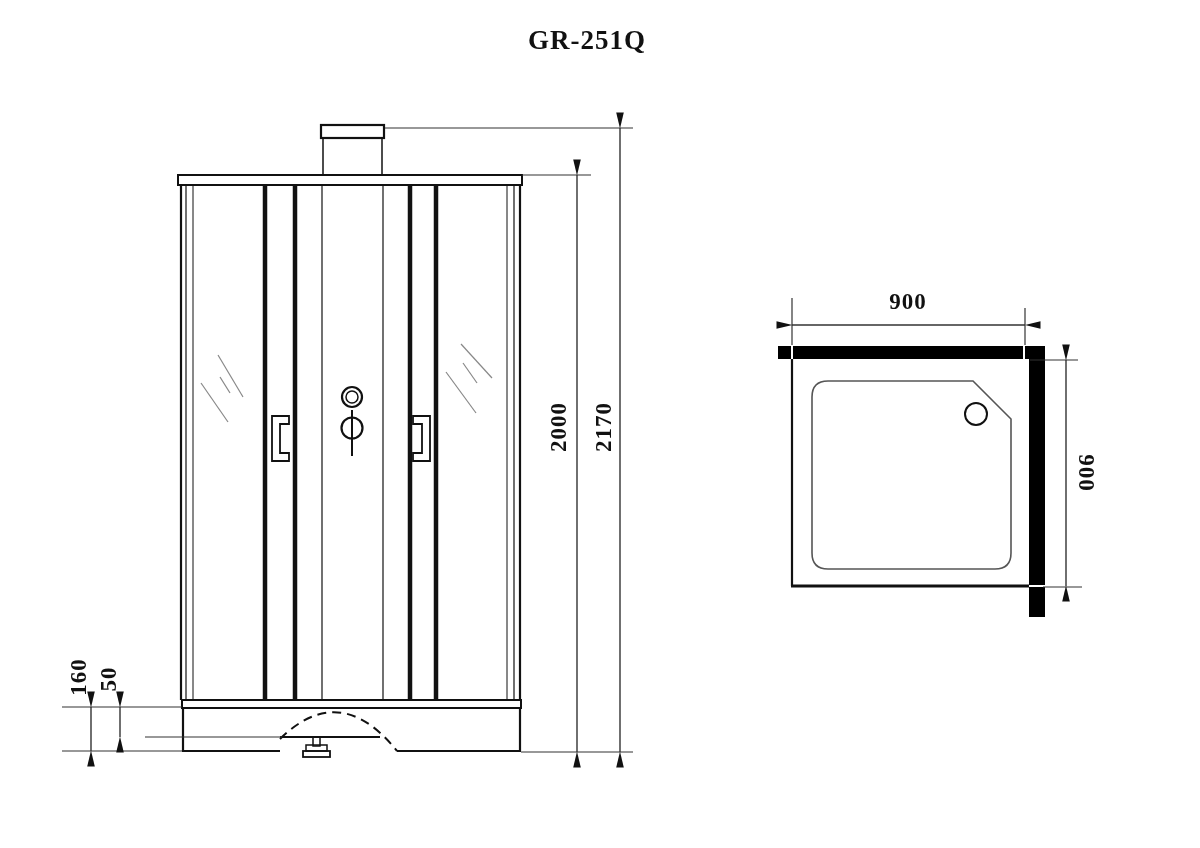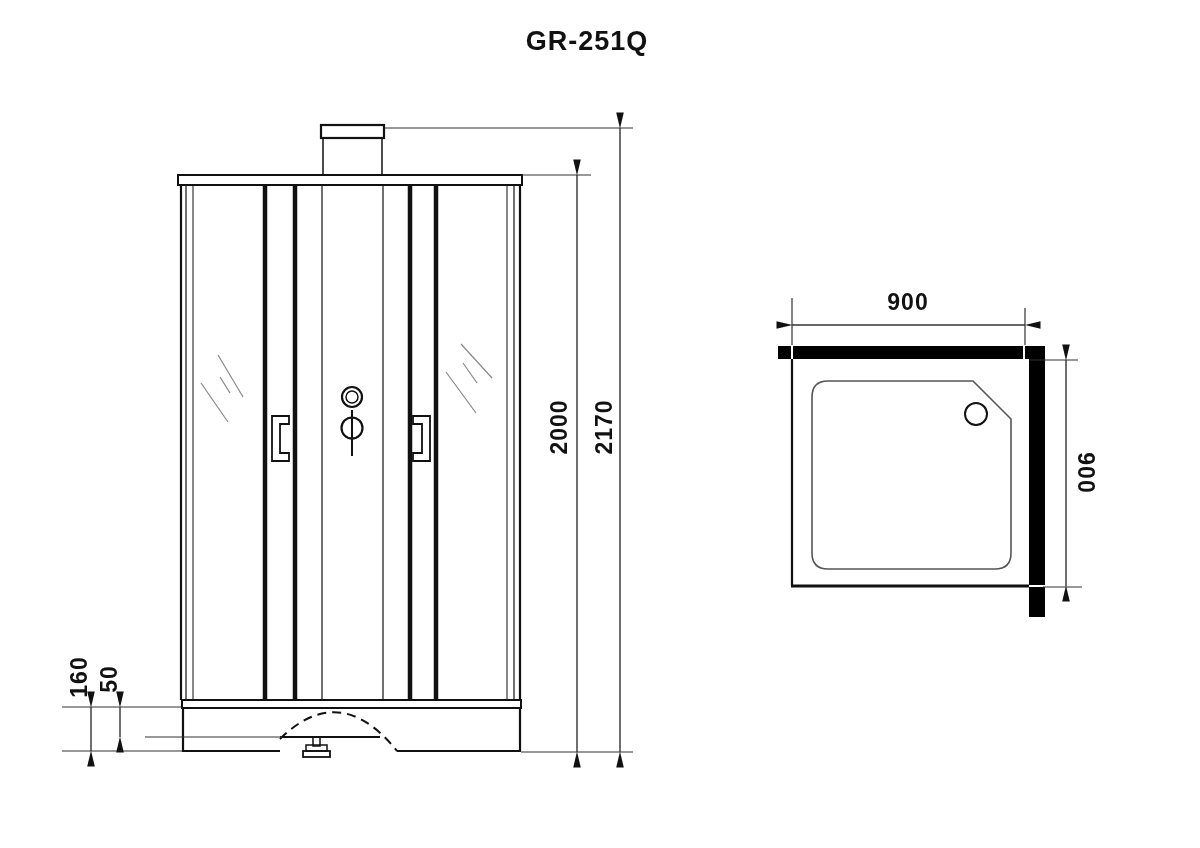--- a/index.html
+++ b/index.html
@@ -1,20 +1,20 @@
 <!DOCTYPE html>
 <html><head>
 <meta charset="utf-8">
 <style>
   html,body{margin:0;padding:0;background:#ffffff;}
   #canvas{
     position:relative;
     width:1200px;height:848px;
     background:#ffffff;
-    font-family:Liberation Sans, sans-serif;
+    font-family:Liberation Serif, serif;
     overflow:hidden;
   }
   svg{position:absolute;left:0;top:0;}
   text{fill:#111;}
   .dim-label{
     font-size:23px;
     font-weight:bold;
     letter-spacing:1px;
   }
   .title-label{

